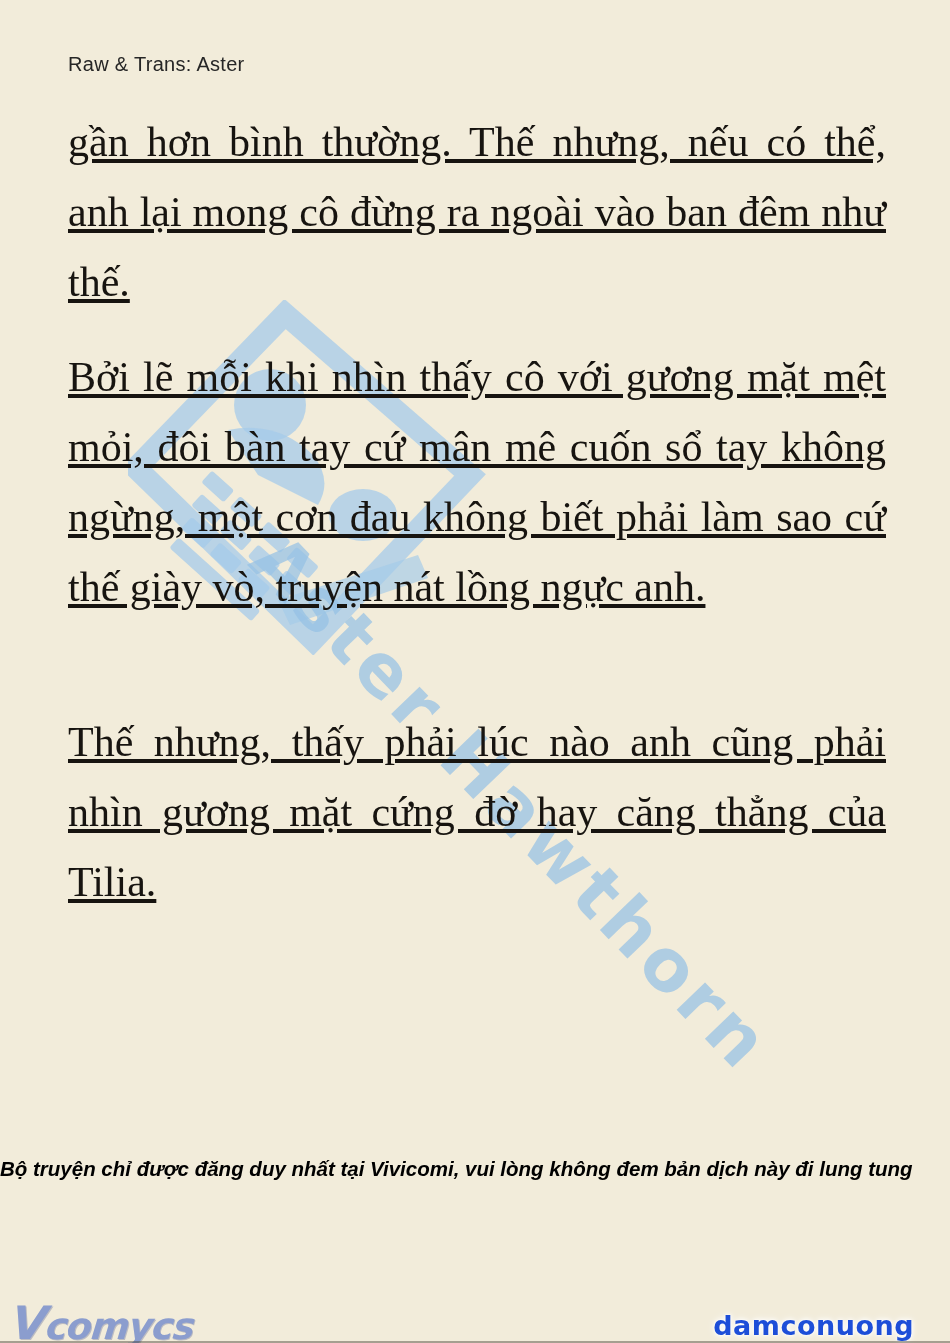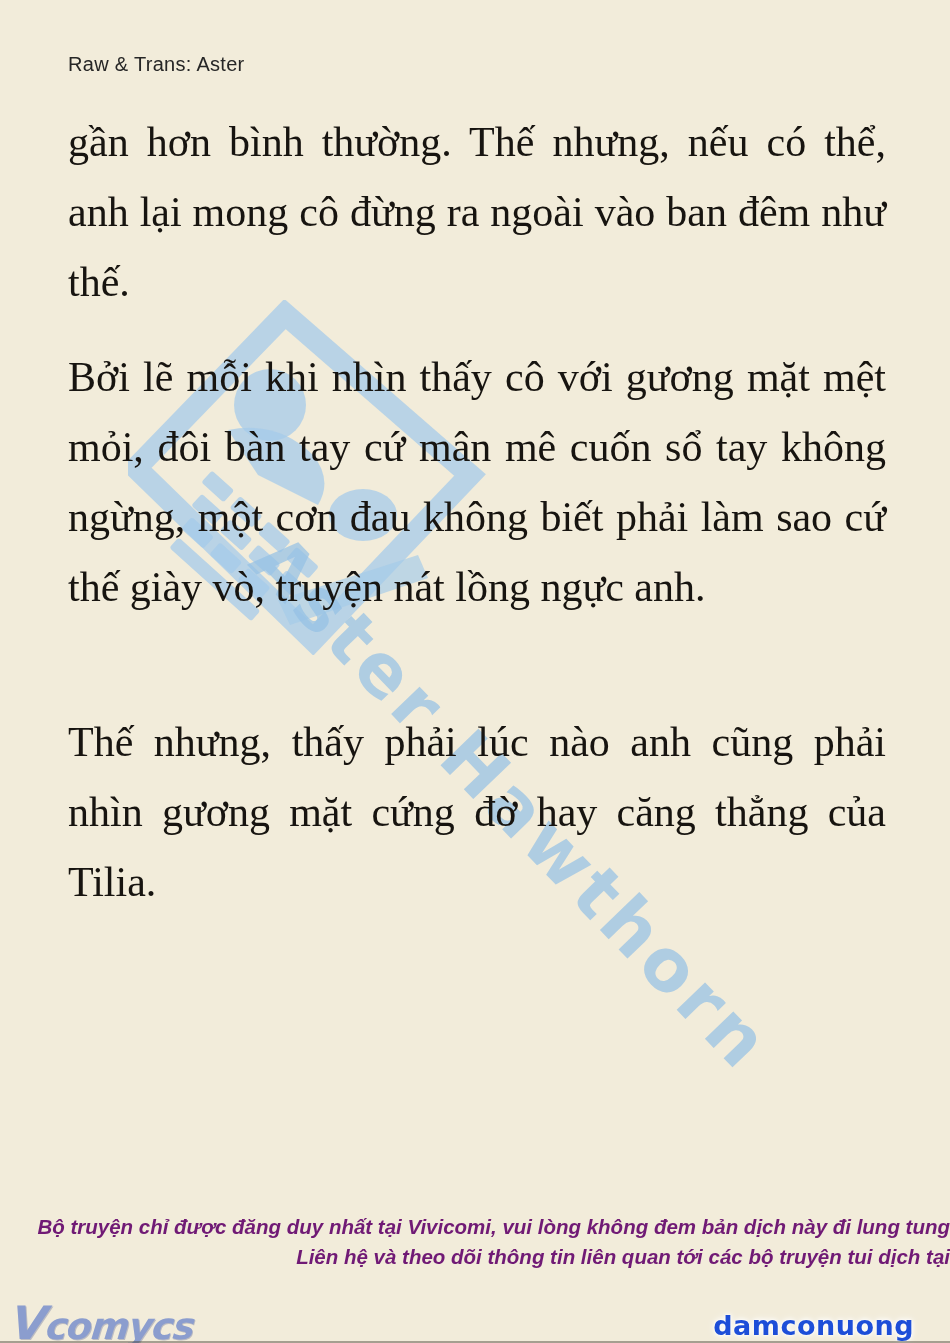--- a/index.html
+++ b/index.html
@@ -20,20 +20,21 @@
     letter-spacing: 0.3px;
   }
   .para {
     position: absolute;
     left: 68px;
     width: 818px;
     font-size: 42px;
     line-height: 70px;
     color: #171410;
     text-align: justify;
+    text-decoration: underline;
   }
   .p1 { top: 107px; }
   .p2 { top: 342px; }
   .p3 { top: 707px; }
   .p4 { top: 937px; }
 
   .wm-icon {
     position: absolute;
     left: 128px; top: 300px;
     width: 400px; height: 355px;
@@ -47,27 +48,27 @@
     font-size: 72px;
     letter-spacing: 5px;
     color: rgba(148, 192, 228, 0.72);
     transform: rotate(46deg);
     transform-origin: 0 0;
     white-space: nowrap;
     pointer-events: none;
   }
   .footer {
     position: absolute;
-    left: 0; top: 1212px;
+    left: 0; top: 1154px;
     width: 950px;
-    text-align: right;
+    text-align: left;
     font-family: "Liberation Sans", sans-serif;
     font-style: italic;
     font-weight: bold;
-    color: #701a75;
+    color: #000000;
     font-size: 20.5px;
     line-height: 30px;
   }
   .logo-left {
     position: absolute;
     left: 12px; top: 1296px;
     font-family: "DejaVu Sans", sans-serif;
     font-weight: bold;
     font-style: italic;
     font-size: 37px;
@@ -132,20 +133,19 @@
     </svg>
   </div>
   <div class="wm-text">Aster Hawthorn</div>
 
   <div class="para p1">gần hơn bình thường. Thế nhưng, nếu có thể, anh lại mong cô đừng ra ngoài vào ban đêm như thế.</div>
   <div class="para p2">Bởi lẽ mỗi khi nhìn thấy cô với gương mặt mệt mỏi, đôi bàn tay cứ mân mê cuốn sổ tay không ngừng, một cơn đau không biết phải làm sao cứ thế giày vò, truyện nát lồng ngực anh.</div>
   <div class="para p3">Thế nhưng, thấy phải lúc nào anh cũng phải nhìn gương mặt cứng đờ hay căng thẳng của Tilia.</div>
 
   <div class="footer">
     <div>Bộ truyện chỉ được đăng duy nhất tại Vivicomi, vui lòng không đem bản dịch này đi lung tung</div>
-    <div>Liên hệ và theo dõi thông tin liên quan tới các bộ truyện tui dịch tại</div>
   </div>
 
   <div class="logo-left">Vcomycs</div>
   <div class="logo-right">damconuong</div>
 
   <div class="bottom-edge"></div>
 </div>
 
 </body></html>

